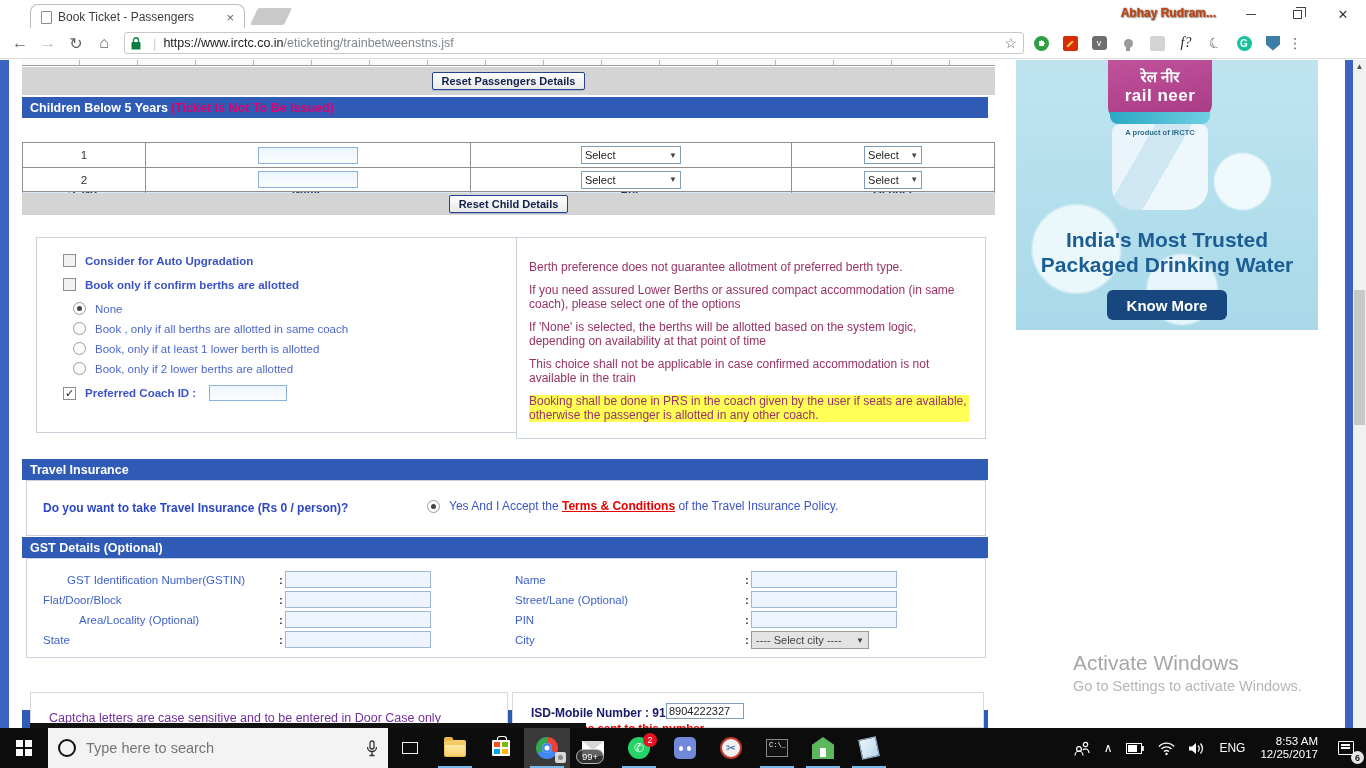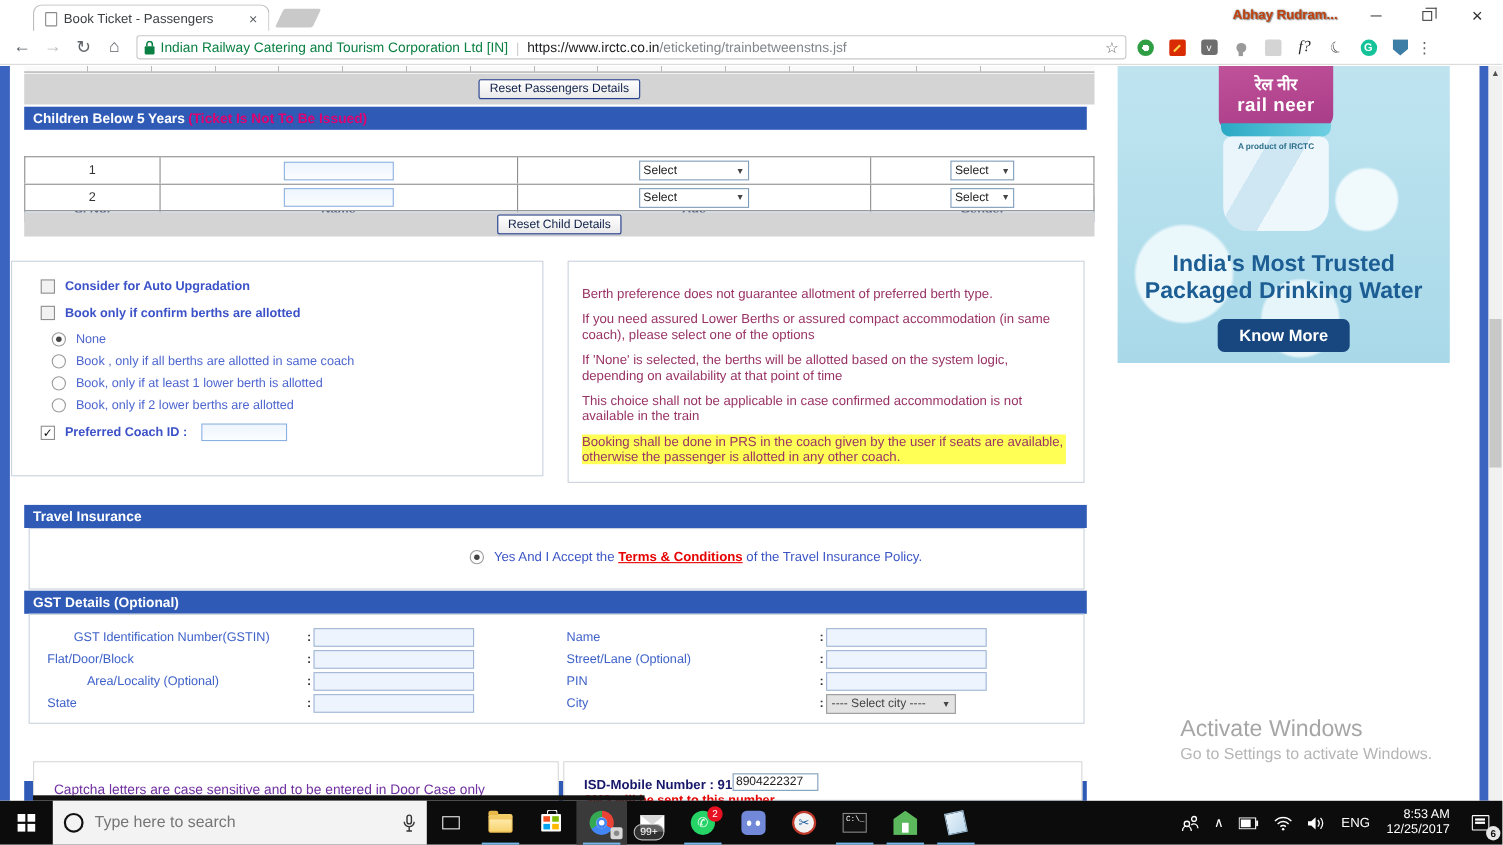--- a/index.html
+++ b/index.html
@@ -49,21 +49,21 @@
   .ext-shield { width:14px; height:15px; background:#3d7ea6; clip-path:polygon(0 0,100% 0,100% 60%,50% 100%,0 60%); color:#fff; font-size:7px; display:flex; align-items:center; justify-content:center; }
   .menu-dots { font-size:14px; color:#5f6368; margin:0 10px 0 6px; }
 
   
   .viewport { position:absolute; left:0; top:60px; width:1366px; height:668px; background:#fff; overflow:hidden; }
   .side-strip { position:absolute; top:0; width:9px; height:668px; background:#3b63c0; }
   .secbar { position:absolute; left:22px; width:966px; height:21px; background:#2f5bb7; color:#fff; font-weight:bold;
             font-size:12.5px; display:flex; align-items:center; padding-left:8px; }
   .grayband { position:absolute; left:22px; width:973px; background:#d4d4d4; display:flex; align-items:center; justify-content:center; }
   .btn97 { background:linear-gradient(#ffffff,#e9e9e9); border:1px solid #27408f; border-radius:2px;
-           font-size:11px; color:#10204a; padding:2px 9px; box-shadow:0 1px 0 #aeb6c8; }
+           font-size:11px; color:#10204a; padding:2px 9px; box-shadow:0 1px 0 #aeb6c8;font-weight:bold; }
   .tbl-head { position:absolute; left:22px; top:118px; width:973px; height:24px; background:#dce9f8; display:flex;
               border:1px solid #9aa7b8; border-bottom:none; }
   .tbl-head div { display:flex; align-items:center; justify-content:center; font-size:11.5px; font-weight:bold; color:#1f3864; border-right:1px solid #9aa7b8; }
   .tbl-row { position:absolute; left:22px; width:973px; height:25px; background:#fff; display:flex; border:1px solid #8e8e8e; border-bottom:none; }
   .tbl-row > div { display:flex; align-items:center; justify-content:center; border-right:1px solid #8e8e8e; font-size:11.5px; color:#333; }
   .c1{width:123px;} .c2{width:325px;} .c3{width:322px;} .c4{width:202px; border-right:none !important;}
   .child-input { width:100px; height:17px; border:1px solid #8ab0e0; background:linear-gradient(#eef5fe,#fbfdff); }
   .selbox { height:18px; border:1px solid #7f9db9; background:#fff; font-size:11px; color:#222;
             display:flex; align-items:center; justify-content:space-between; padding:0 3px; }
   .sel-arrow { font-size:8px; color:#444; margin-left:6px; }
@@ -192,21 +192,20 @@
 <div class="toolbar">
   <div class="nav-ico" style="margin-left:6px">←</div>
   <div class="nav-ico disabled">→</div>
   <div class="nav-ico">↻</div>
   <div class="nav-ico">⌂</div>
   <div class="omnibox">
     <svg class="lock-svg" width="10" height="13" viewBox="0 0 10 13">
       <rect x="0.5" y="5" width="9" height="7.5" rx="1" fill="#0b8043"></rect>
       <path d="M2.5 5 V3.2 A2.5 2.5 0 0 1 7.5 3.2 V5" fill="none" stroke="#0b8043" stroke-width="1.4"></path>
     </svg>
-    <span class="ev-name">Indian Railway Catering and Tourism Corporation Ltd [IN]</span>
     <span class="omni-sep">|</span>
     <span class="url-host">https://www.irctc.co.in</span>
       <span class="url-path">/eticketing/trainbetweenstns.jsf</span>
     <span class="omni-star">☆</span>
   </div>
   <div class="ext-row">
     <div class="ext">
         <div class="ext-circle-green"></div>
       </div>
     <div class="ext">
@@ -289,21 +288,21 @@
           <span>Select</span>
           <span class="sel-arrow">▼</span>
         </div>
       </div>
   </div>
 
   <div class="grayband" style="top:133px; height:22px;">
     <button class="btn97">Reset Child Details</button>
   </div>
 
-  <div class="panel-box" style="left:10px; top:177px; width:484px; height:196px;">
+  <div class="panel-box" style="left:36px; top:177px; width:484px; height:196px;">
     <div class="opt-row" style="left:26px; top:16px;">
       <div class="cbox"></div>
       <span class="opt-bold">Consider for Auto Upgradation</span>
     </div>
     <div class="opt-row" style="left:26px; top:40px;">
       <div class="cbox"></div>
       <span class="opt-bold">Book only if confirm berths are allotted</span>
     </div>
     <div class="opt-row" style="left:36px; top:64px;">
       <div class="rad sel"></div>
@@ -333,20 +332,21 @@
     <div class="note-p" style="top:46px;">If you need assured Lower Berths or assured compact accommodation (in same coach), please select one of the options</div>
     <div class="note-p" style="top:83px;">If 'None' is selected, the berths will be allotted based on the system logic, depending on availability at that point of time</div>
     <div class="note-p" style="top:120px;">This choice shall not be applicable in case confirmed accommodation is not available in the train</div>
     <div class="note-p note-hl" style="top:157px;">Booking shall be done in PRS in the coach given by the user if seats are available, otherwise the passenger is allotted in any other coach.</div>
   </div>
 
   <div class="secbar" style="top:399px;">
     <span>Travel Insurance</span>
   </div>
   <div class="panel-box" style="left:26px; top:420px; width:960px; height:56px;">
+    <div class="abs ti-quest" style="left:16px; top:20px;">Do you want to take Travel Insurance (Rs 0 / person)?</div>
     <div class="opt-row" style="left:400px; top:18px;">
       <div class="rad sel"></div>
       <span class="ti-ans"><span>Yes And I Accept the </span><span class="ti-terms">Terms &amp; Conditions</span><span> of the Travel Insurance Policy.</span></span>
     </div>
   </div>
 
   <div class="secbar" style="top:477px;">
     <span>GST Details (Optional)</span>
   </div>
   <div class="panel-box" style="left:26px; top:498px; width:960px; height:100px;">

